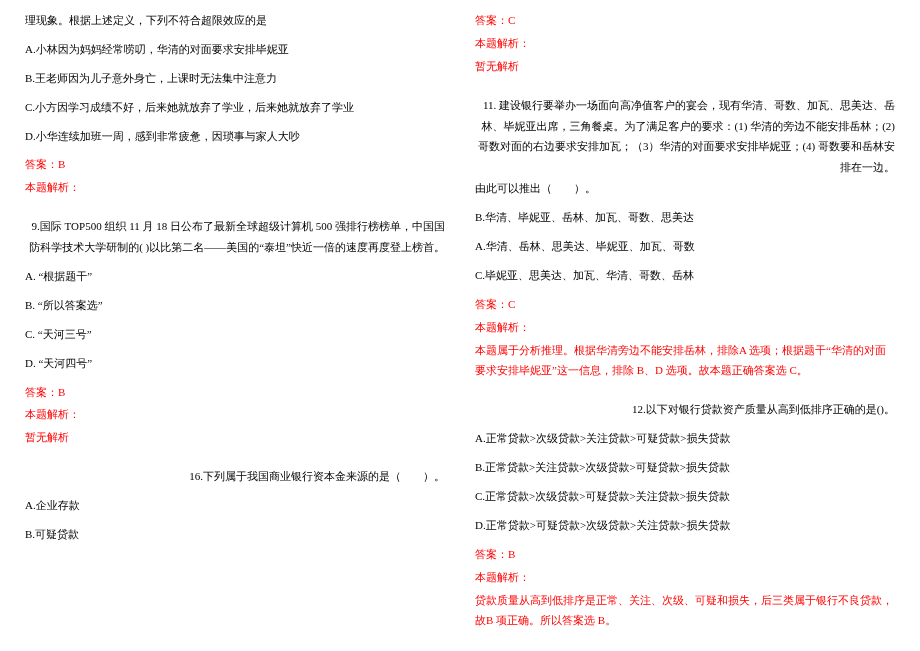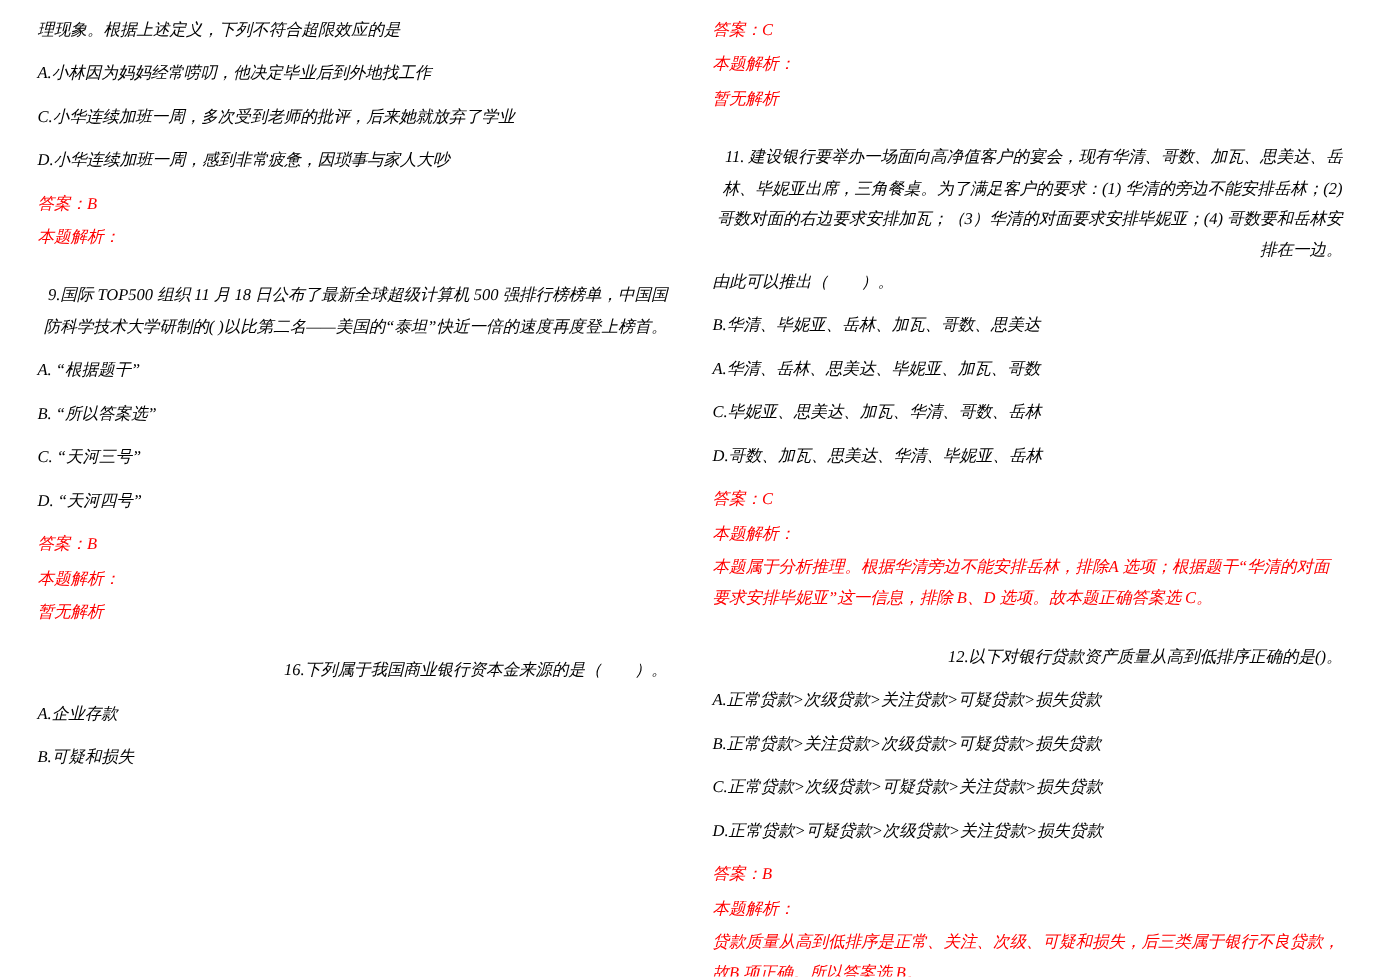--- a/index.html
+++ b/index.html
@@ -14,21 +14,20 @@
       background: #fff;
       color: #000;
       width: 920px;
       height: 651px;
       overflow: hidden;
       display: flex;
     }
     .column {
       width: 50%;
       padding: 10px 28px;
-      font-style: italic;
     }
     .column-left {
       padding-left: 25px;
       padding-right: 15px;
     }
     .column-right {
       padding-left: 15px;
       padding-right: 25px;
     }
     .para {
@@ -49,52 +48,52 @@
     }
     .analysis-gap {
       margin-bottom: 2px;
     }
   </style>
 </head>
 <body>
 
 <div class="column column-left">
   <div class="para">理现象。根据上述定义，下列不符合超限效应的是</div>
-  <div class="option">A.小林因为妈妈经常唠叨，他决定毕业后到外地找工作</div>
-  <div class="option">C.小华连续加班一周，多次受到老师的批评，后来她就放弃了学业</div>
+  <div class="option">A.小林因为妈妈经常唠叨，华清的对面要求安排毕妮亚</div>
+  <div class="option">B.王老师因为儿子意外身亡，上课时无法集中注意力</div>
+  <div class="option">C.小方因学习成绩不好，后来她就放弃了学业，后来她就放弃了学业</div>
   <div class="option">D.小华连续加班一周，感到非常疲惫，因琐事与家人大吵</div>
   <div class="para red answer">答案：B</div>
   <div class="red analysis-gap">本题解析：</div>
 
   <div class="para section-gap">9.国际 TOP500 组织 11 月 18 日公布了最新全球超级计算机 500 强排行榜榜单，中国国防科学技术大学研制的( )以比第二名——美国的“泰坦”快近一倍的速度再度登上榜首。</div>
   <div class="option">A. “根据题干”</div>
   <div class="option">B. “所以答案选”</div>
   <div class="option">C. “天河三号”</div>
   <div class="option">D. “天河四号”</div>
   <div class="para red answer">答案：B</div>
   <div class="red analysis-gap">本题解析：</div>
   <div class="para red">暂无解析</div>
 
   <div class="para section-gap">16.下列属于我国商业银行资本金来源的是（　　）。</div>
   <div class="option">A.企业存款</div>
-  <div class="option">B.可疑和损失</div>
+  <div class="option">B.可疑贷款</div>
 
 </div>
 
 <div class="column column-right">
   <div class="para red answer">答案：C</div>
   <div class="red analysis-gap">本题解析：</div>
   <div class="para red">暂无解析</div>
 
   <div class="section-gap">11. 建设银行要举办一场面向高净值客户的宴会，现有华清、哥数、加瓦、思美达、岳林、毕妮亚出席，三角餐桌。为了满足客户的要求：(1) 华清的旁边不能安排岳林；(2) 哥数对面的右边要求安排加瓦；（3）华清的对面要求安排毕妮亚；(4) 哥数要和岳林安排在一边。</div>
   <div class="para">由此可以推出（　　）。</div>
   <div class="option">B.华清、毕妮亚、岳林、加瓦、哥数、思美达</div>
   <div class="option">A.华清、岳林、思美达、毕妮亚、加瓦、哥数</div>
   <div class="option">C.毕妮亚、思美达、加瓦、华清、哥数、岳林</div>
-  <div class="option">D.哥数、加瓦、思美达、华清、毕妮亚、岳林</div>
   <div class="para red answer">答案：C</div>
   <div class="red analysis-gap">本题解析：</div>
   <div class="para red">本题属于分析推理。根据华清旁边不能安排岳林，排除A 选项；根据题干“华清的对面要求安排毕妮亚”这一信息，排除 B、D 选项。故本题正确答案选 C。</div>
 
   <div class="para section-gap">12.以下对银行贷款资产质量从高到低排序正确的是()。</div>
   <div class="option">A.正常贷款&gt;次级贷款&gt;关注贷款&gt;可疑贷款&gt;损失贷款</div>
   <div class="option">B.正常贷款&gt;关注贷款&gt;次级贷款&gt;可疑贷款&gt;损失贷款</div>
   <div class="option">C.正常贷款&gt;次级贷款&gt;可疑贷款&gt;关注贷款&gt;损失贷款</div>
   <div class="option">D.正常贷款&gt;可疑贷款&gt;次级贷款&gt;关注贷款&gt;损失贷款</div>
   <div class="para red answer">答案：B</div>

